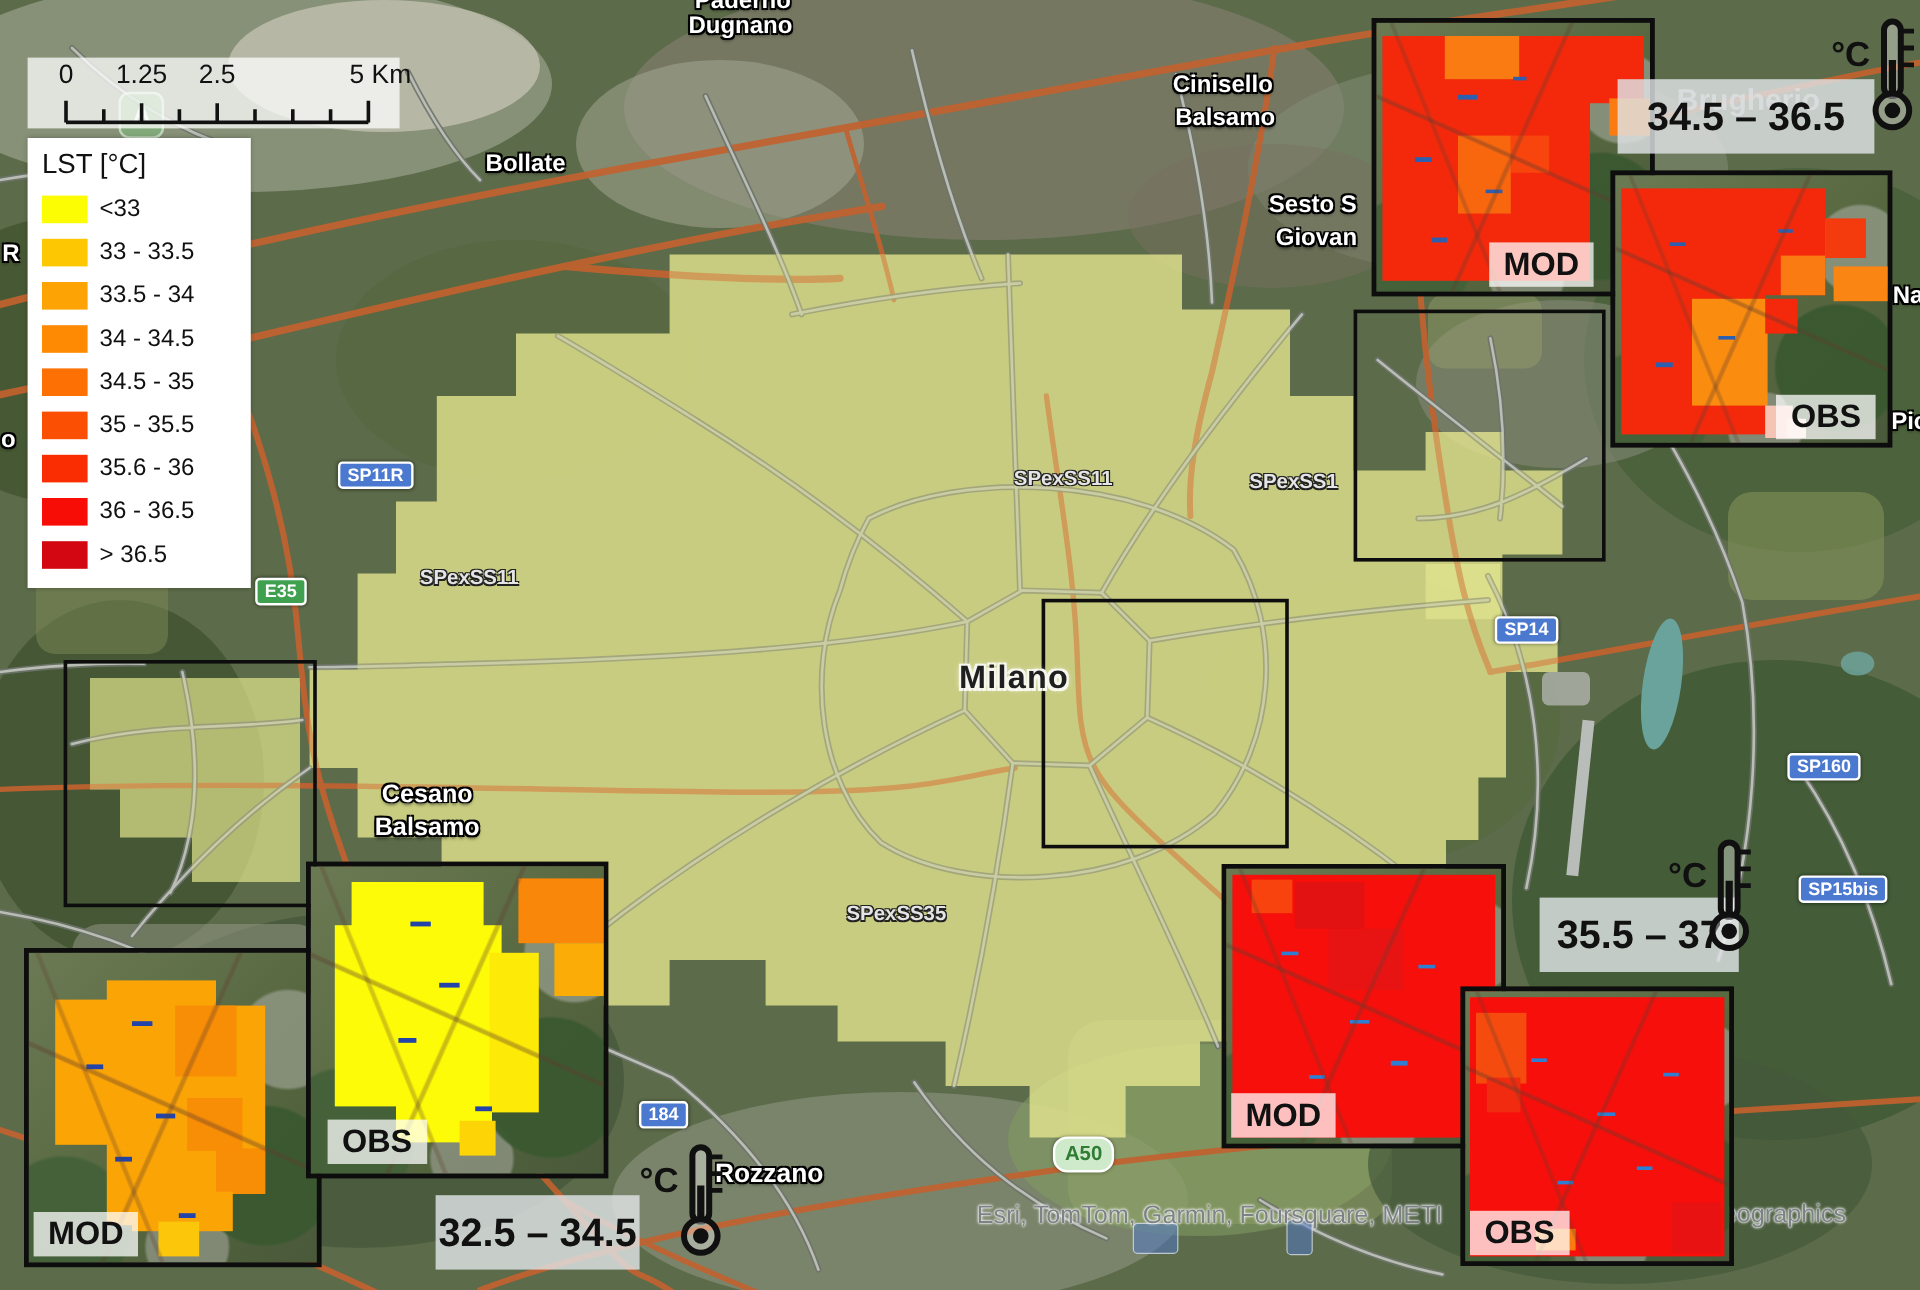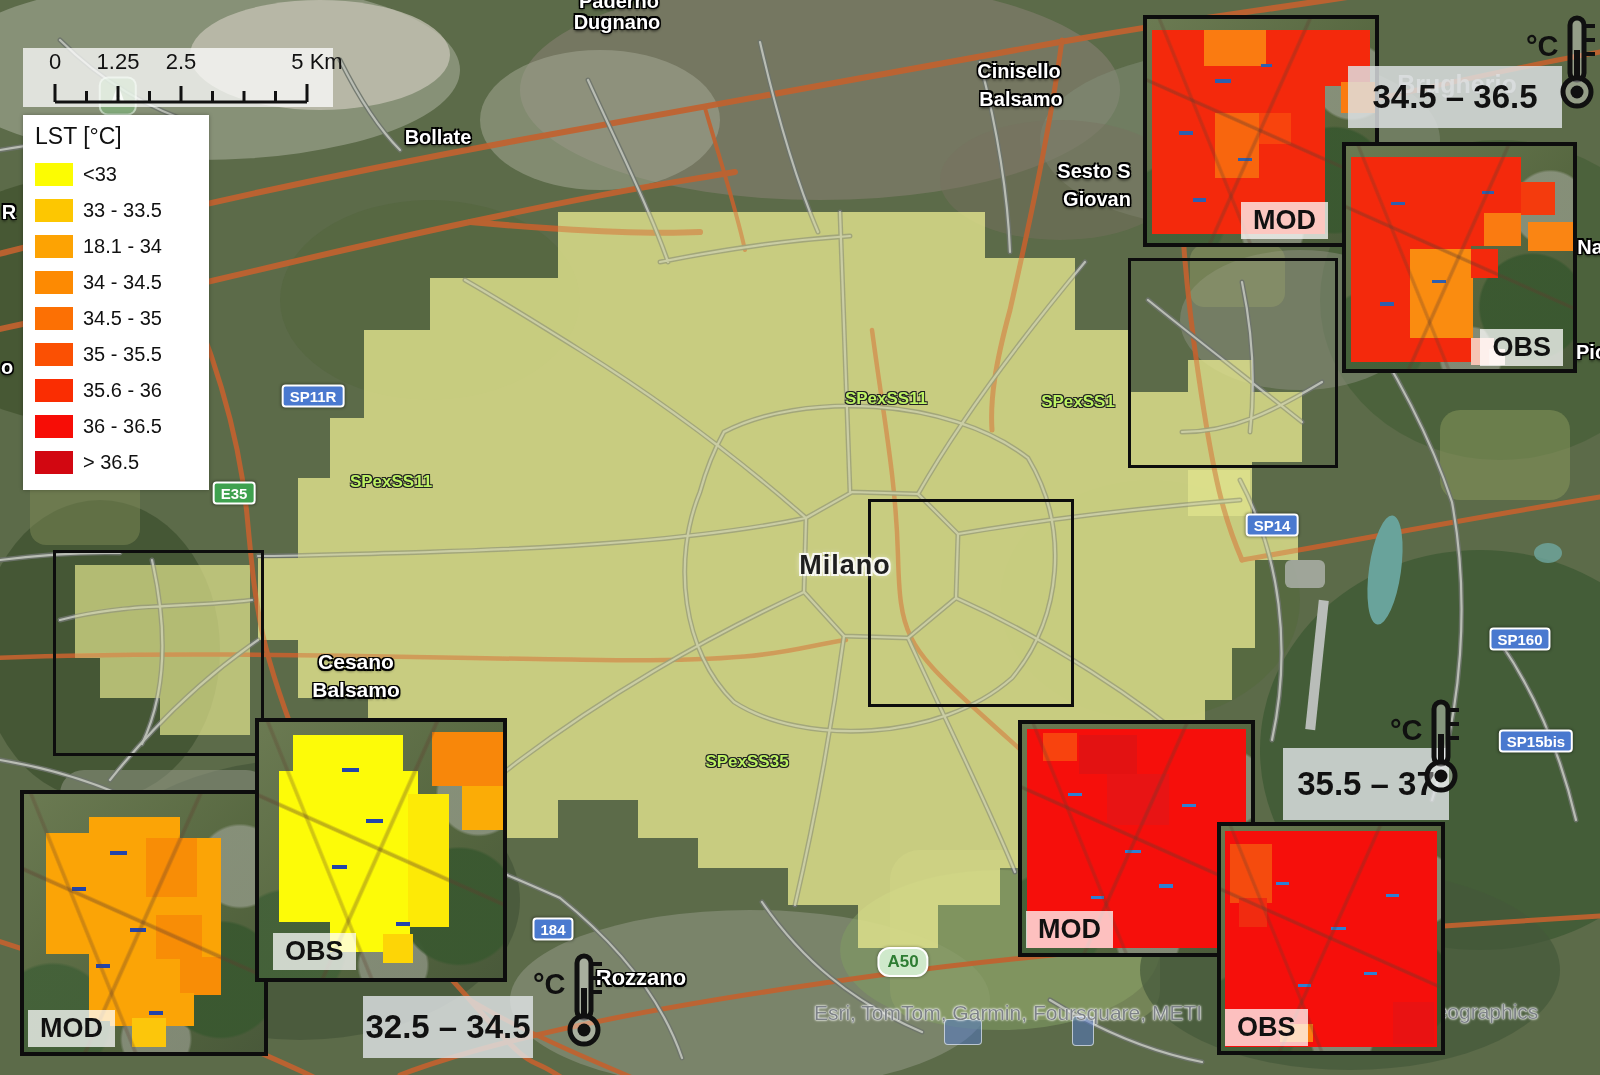--- a/index.html
+++ b/index.html
@@ -3,21 +3,21 @@
 <meta charset="utf-8">
 <style>
   html,body{margin:0;padding:0;background:#222;}
   #stage{position:relative;width:1600px;height:1075px;overflow:hidden;
          font-family:"Liberation Sans",sans-serif;background:#5c6b49;}
   #basemap{position:absolute;left:0;top:0;z-index:0;}
 
   .box{position:absolute;border:3.5px solid #0d0d0d;z-index:2;}
 
   .roadlbl{position:absolute;transform:translate(-50%,-50%);z-index:3;
-    color:#bef264;font-weight:bold;font-size:17px;white-space:nowrap;
+    color:#e5e5e5;font-weight:bold;font-size:17px;white-space:nowrap;
     text-shadow:-1px -1px 0 #222,1px -1px 0 #222,-1px 1px 0 #222,1px 1px 0 #222;}
 
   .shield{position:absolute;transform:translate(-50%,-50%);z-index:4;
     font-weight:bold;font-size:15px;color:#fff;white-space:nowrap;
     padding:1px 6px;border:2px solid #fff;border-radius:4px;
     box-shadow:0 0 3px rgba(0,0,0,.45);}
   .shield.blue{background:#4a79cf;}
   .shield.green{background:#3fa14f;}
   .shield.lightgreen{background:#cfe9cb;color:#2e7d33;font-size:17px;
     border-radius:12px;padding:3px 8px;border-width:2.5px;}
@@ -215,21 +215,21 @@
         <div class="lrow">
           <div class="lswatch" style="background: rgb(252, 252, 2);"></div>
           <div class="llabel">&lt;33</div>
         </div>
         <div class="lrow">
           <div class="lswatch" style="background: rgb(253, 199, 1);"></div>
           <div class="llabel">33 - 33.5</div>
         </div>
         <div class="lrow">
           <div class="lswatch" style="background: rgb(253, 163, 3);"></div>
-          <div class="llabel">18.1 - 34</div>
+          <div class="llabel">33.5 - 34</div>
         </div>
         <div class="lrow">
           <div class="lswatch" style="background: rgb(253, 138, 2);"></div>
           <div class="llabel">34 - 34.5</div>
         </div>
         <div class="lrow">
           <div class="lswatch" style="background: rgb(252, 112, 4);"></div>
           <div class="llabel">34.5 - 35</div>
         </div>
         <div class="lrow">
@@ -380,21 +380,21 @@
       <svg viewBox="0 0 38 96" width="38" height="96">
         <line x1="26" y1="12" x2="36" y2="12" stroke="#101010" stroke-width="4"></line>
         <line x1="26" y1="26" x2="36" y2="26" stroke="#101010" stroke-width="4"></line>
         <line x1="26" y1="40" x2="36" y2="40" stroke="#101010" stroke-width="4"></line>
         <rect x="11" y="4" width="14" height="62" rx="7" fill="rgba(255,255,255,0.35)" stroke="#101010" stroke-width="5"></rect>
         <line x1="18" y1="36" x2="18" y2="64" stroke="#101010" stroke-width="6"></line>
         <circle cx="18" cy="78" r="14" fill="rgba(255,255,255,0.35)" stroke="#101010" stroke-width="5"></circle>
         <circle cx="18" cy="78" r="6.5" fill="#101010"></circle>
       </svg>
     </div>
-    <div class="tag" style="left: 1283px; top: 748px; width: 166px; height: 72px;">
+    <div class="tag" style="left: 1283px; top: 748px; width: 166px; height: 62px;">
       <div class="tag-text">35.5 – 37</div>
     </div>
     <div class="thermo" style="left: 1390px; top: 698px;">
       <div class="unit" style="position: relative;">°C</div>
       <svg viewBox="0 0 38 96" width="38" height="96">
         <line x1="26" y1="12" x2="36" y2="12" stroke="#101010" stroke-width="4"></line>
         <line x1="26" y1="26" x2="36" y2="26" stroke="#101010" stroke-width="4"></line>
         <line x1="26" y1="40" x2="36" y2="40" stroke="#101010" stroke-width="4"></line>
         <rect x="11" y="4" width="14" height="62" rx="7" fill="rgba(255,255,255,0.35)" stroke="#101010" stroke-width="5"></rect>
         <line x1="18" y1="36" x2="18" y2="64" stroke="#101010" stroke-width="6"></line>

